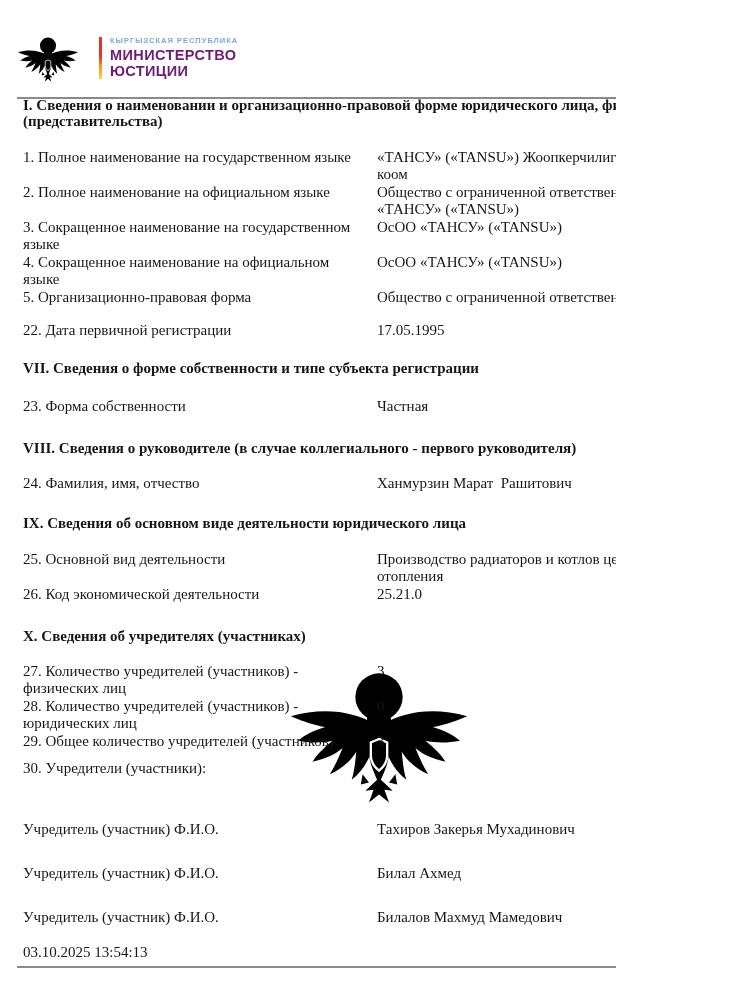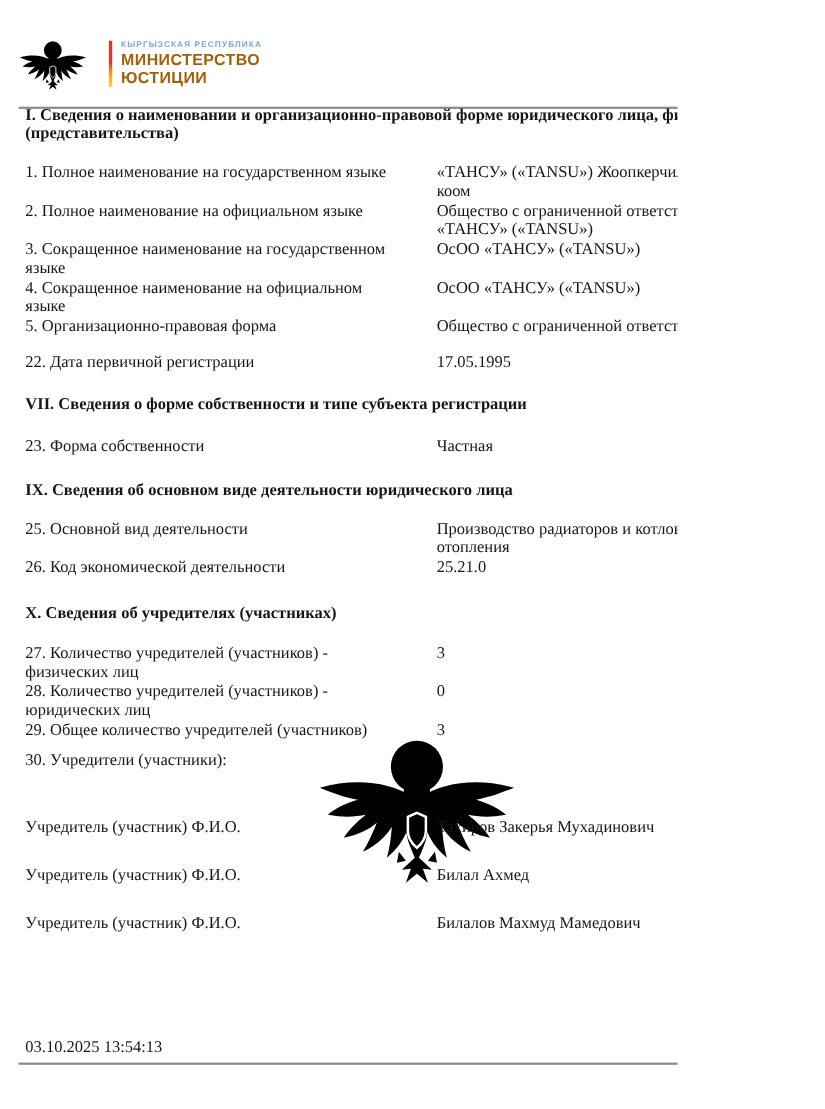--- a/index.html
+++ b/index.html
@@ -11,36 +11,36 @@
     font-size:15px;color:#161616;
     overflow:hidden;
   }
   
   .header{position:absolute;top:32px;left:17px;display:flex;align-items:flex-start;z-index:2;}
   .logo-eagle{width:62px;height:54px;flex:0 0 auto;}
   .brand-bar{width:3px;height:42px;margin-left:20px;margin-top:5px;
     background:linear-gradient(to bottom,#e63329 0%,#e63329 45%,#f59a1e 70%,#ffd23d 100%);}
   .brand-text{margin-left:8px;margin-top:4px;font-family:"Liberation Sans", sans-serif;}
   .brand-republic{font-size:7.5px;font-weight:bold;letter-spacing:1px;color:#7aa9d8;margin-bottom:3px;}
-  .brand-ministry{font-size:14.5px;font-weight:bold;color:#a16207;letter-spacing:.4px;line-height:1.08;}
+  .brand-ministry{font-size:14.5px;font-weight:bold;color:#701a75;letter-spacing:.4px;line-height:1.08;}
   
   .rule{position:absolute;left:17px;width:716px;height:2px;background:#8a8a8a;}
   .rule-top{top:97px;}
   .rule-bottom{top:966px;}
   
   .watermark{position:absolute;left:288px;top:667px;width:182px;z-index:0;}
   
   .content{position:absolute;top:98px;left:23px;width:684px;z-index:1;}
   .sec-heading{font-weight:bold;font-size:15px;line-height:15.5px;}
   .sec-i   .sec-heading{margin:0 0 20px 0;}
   .sec-vii .sec-heading{margin:22px 0 21px 0;}
   .sec-viii.sec-wrap .sec-heading{margin:26px 0 19px 0;}
   .sec-ix  .sec-heading{margin:24px 0 19px 0;}
   .sec-x   .sec-heading{margin:26px 0 19px 0;}
-  .row{display:grid;grid-template-columns:354px 330px;line-height:17px;margin-bottom:1px;gap:20px;}
+  .row{display:grid;grid-template-columns:354px 330px;line-height:17px;margin-bottom:1px;}
   .row .label{padding-right:10px;}
   .row .value{white-space:pre-wrap;}
   .row-spaced{margin-top:16px;}
   .row-30{margin-top:10px;}
   .founders{margin-top:44px;}
   .founder-row{margin-bottom:27px;}
   
   .footer{position:absolute;top:944px;left:23px;width:707px;display:flex;
     justify-content:space-between;font-size:15px;z-index:2;}
   .footer .page-num{padding-right:46px;}
@@ -136,20 +136,27 @@
     </div>
 
     <div class="sec-wrap sec-vii">
       <div class="sec-heading">VII. Сведения о форме собственности и типе субъекта регистрации</div>
       <div class="row">
         <div class="label">23. Форма собственности</div>
         <div class="value">Частная</div>
       </div>
     </div>
 
+    <div class="sec-wrap sec-viii">
+      <div class="sec-heading">VIII. Сведения о руководителе (в случае коллегиального - первого руководителя)</div>
+      <div class="row">
+        <div class="label">24. Фамилия, имя, отчество</div>
+        <div class="value">Ханмурзин Марат  Рашитович</div>
+      </div>
+    </div>
 
     <div class="sec-wrap sec-ix">
       <div class="sec-heading">IX. Сведения об основном виде деятельности юридического лица</div>
       <div class="row">
         <div class="label">25. Основной вид деятельности</div>
         <div class="value">Производство радиаторов и котлов центрального отопления</div>
       </div>
       <div class="row">
         <div class="label">26. Код экономической деятельности</div>
         <div class="value">25.21.0</div>

